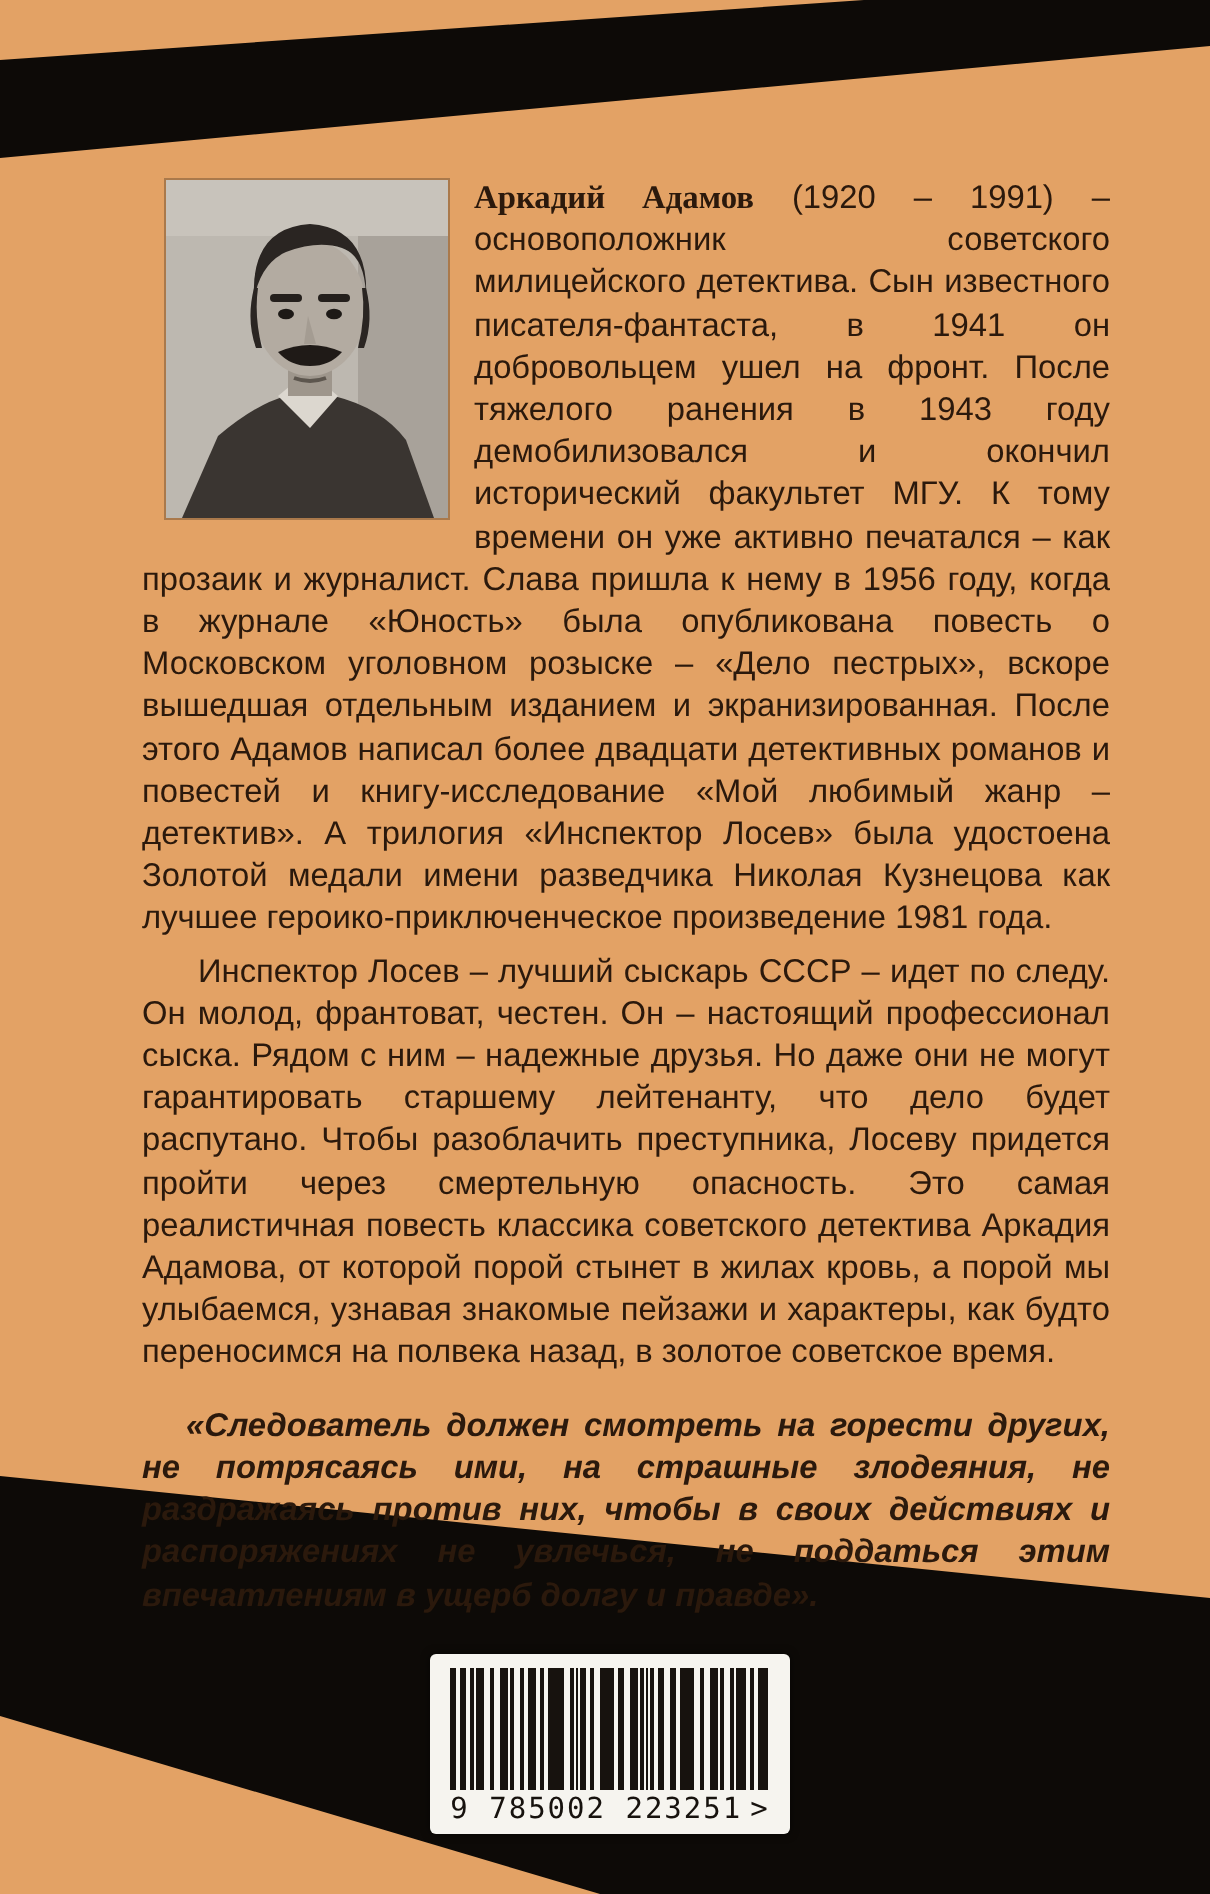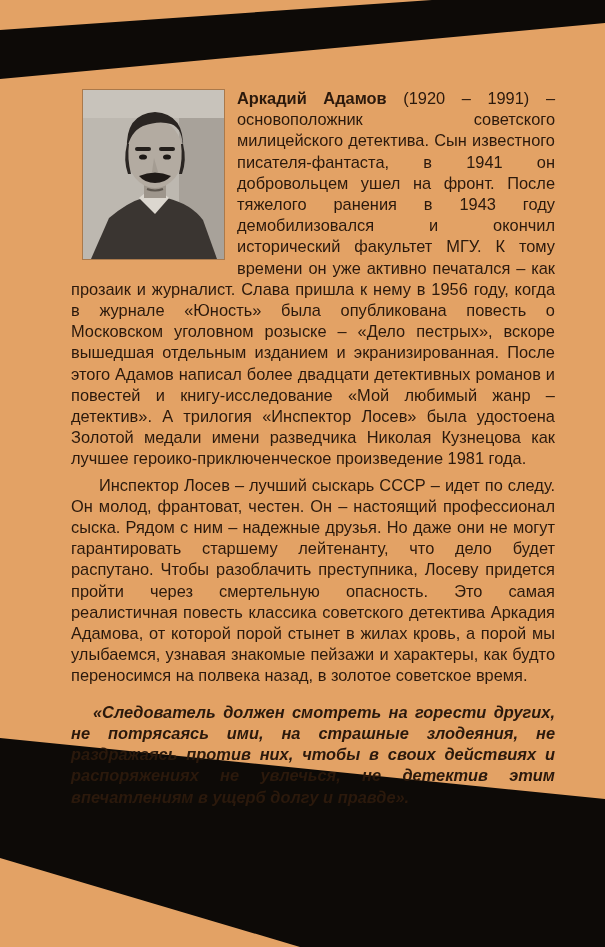--- a/index.html
+++ b/index.html
@@ -45,21 +45,21 @@
   .photo-wrap {
     float: left;
     width: 141px;
     height: 169px;
     margin: 2px 13px 5px 12px;
     display: block;
     outline: 1px solid rgba(0,0,0,0.25);
     background: #b5afa7;
   }
   .photo-wrap svg { display: block; }
-  p.bio b { font-weight: bold; }
+  p.bio b { font-weight: bold; font-family: Liberation Serif, serif; }
   p.synopsis { margin-top: 5px; text-indent: 28px; }
   p.quote {
     margin-top: 15px;
     text-indent: 22px;
     font-weight: bold;
     font-style: italic;
   }
   .barcode {
     position: absolute;
     left: 215px;
@@ -126,18 +126,22 @@
             <path d="M56 86 Q72 79 88 86 Q82 93 72 93 Q62 93 56 86 Z" fill="#1f1a17"></path>
             <path d="M64 99 Q72 102 80 99" stroke="#5d564e" stroke-width="2" fill="none"></path>
           </g>
         </svg>
       </span>
       <b>Аркадий Адамов</b><span> (1920 – 1991) – основоположник советского милицейского детектива. Сын известного писателя-фантаста, в 1941 он добровольцем ушел на фронт. После тяжелого ранения в 1943 году демобилизовался и окончил исторический факультет МГУ. К тому времени он уже активно печатался – как прозаик и журналист. Слава пришла к нему в 1956 году, когда в журнале «Юность» была опубликована повесть о Московском уголовном розыске – «Дело пестрых», вскоре вышедшая отдельным изданием и экранизированная. После этого Адамов написал более двадцати детективных романов и повестей и книгу-исследование «Мой любимый жанр – детектив». А трилогия «Инспектор Лосев» была удостоена Золотой медали имени разведчика Николая Кузнецова как лучшее героико-приключенческое произведение 1981 года.</span>
     </p>
 
     <p class="synopsis">Инспектор Лосев – лучший сыскарь СССР – идет по следу. Он молод, франтоват, честен. Он – настоящий профессионал сыска. Рядом с ним – надежные друзья. Но даже они не могут гарантировать старшему лейтенанту, что дело будет распутано. Чтобы разоблачить преступника, Лосеву придется пройти через смертельную опасность. Это самая реалистичная повесть классика советского детектива Аркадия Адамова, от которой порой стынет в жилах кровь, а порой мы улыбаемся, узнавая знакомые пейзажи и характеры, как будто переносимся на полвека назад, в золотое советское время.</p>
 
-    <p class="quote">«Следователь должен смотреть на горести других, не потрясаясь ими, на страшные злодеяния, не раздражаясь против них, чтобы в своих действиях и распоряжениях не увлечься, не детектив этим впечатлениям в ущерб долгу и правде».</p>
+    <p class="quote">«Следователь должен смотреть на горести других, не потрясаясь ими, на страшные злодеяния, не раздражаясь против них, чтобы в своих действиях и распоряжениях не увлечься, не поддаться этим впечатлениям в ущерб долгу и правде».</p>
 
   </div>
 
+  <div class="barcode">
+    <div class="bars"></div>
+    <div class="code"><span>9 785002 223251</span><span class="gt">&gt;</span></div>
+  </div>
 
 </div>
 
 </body></html>

